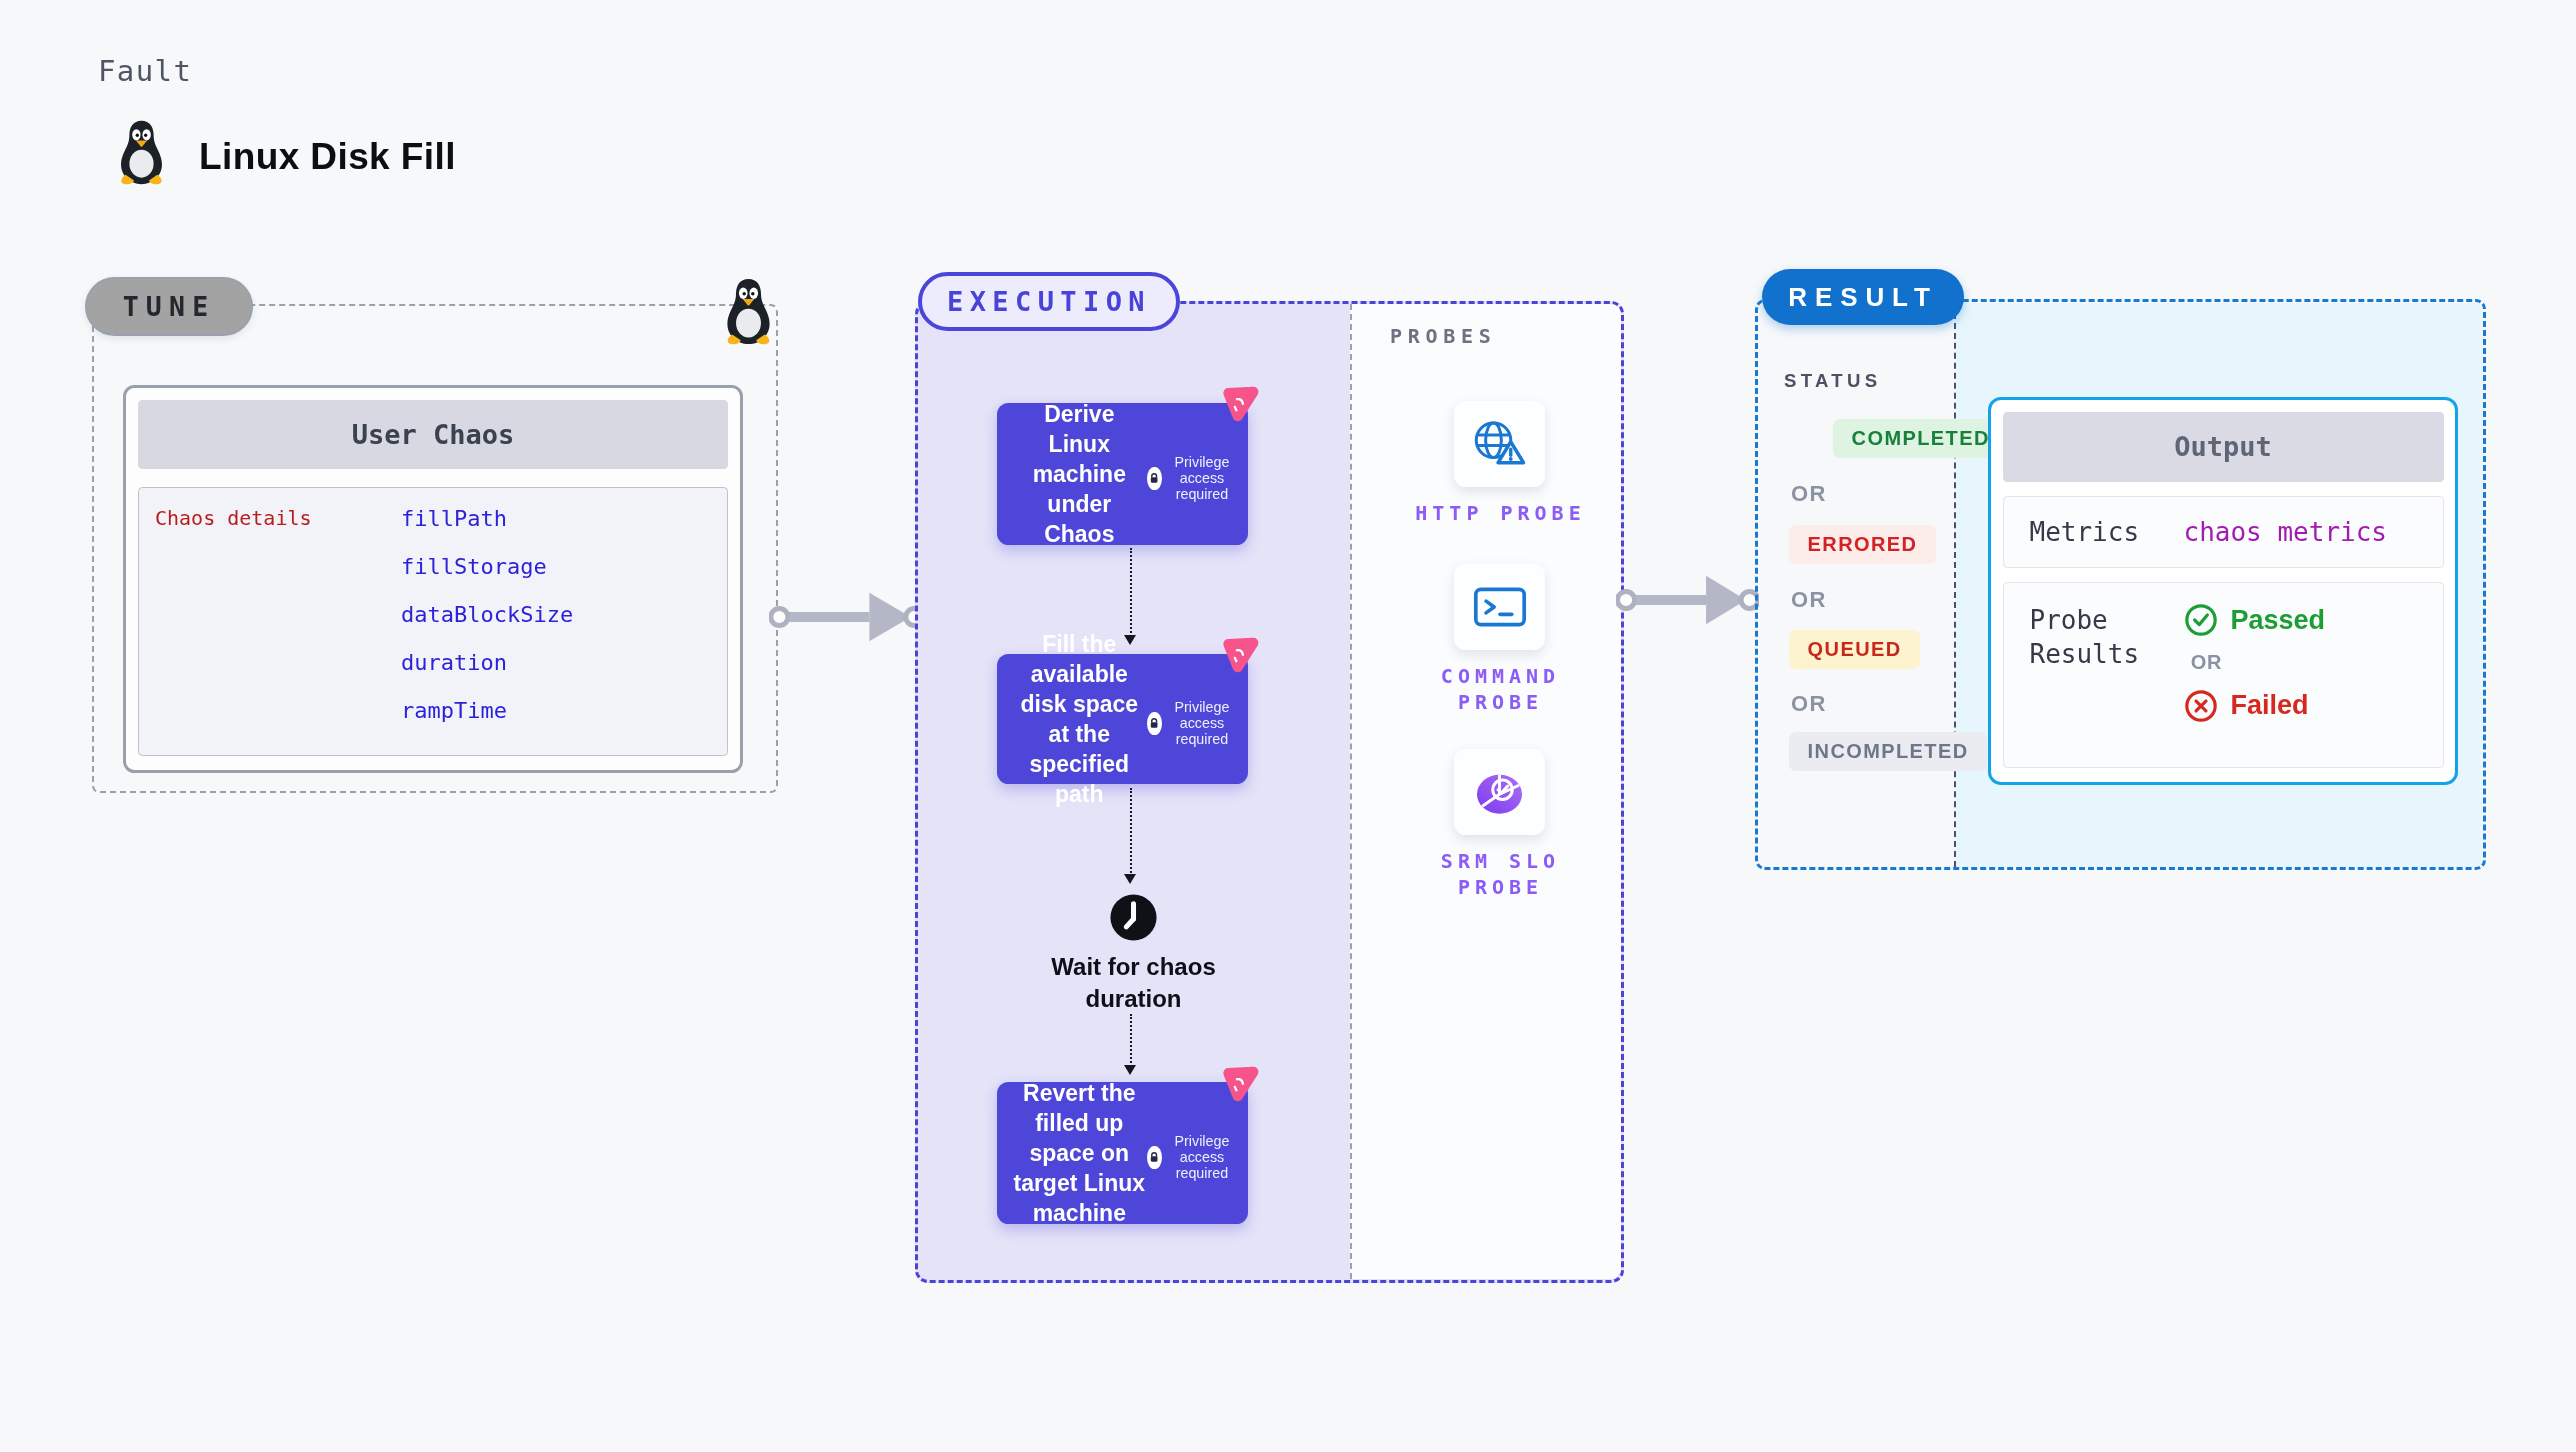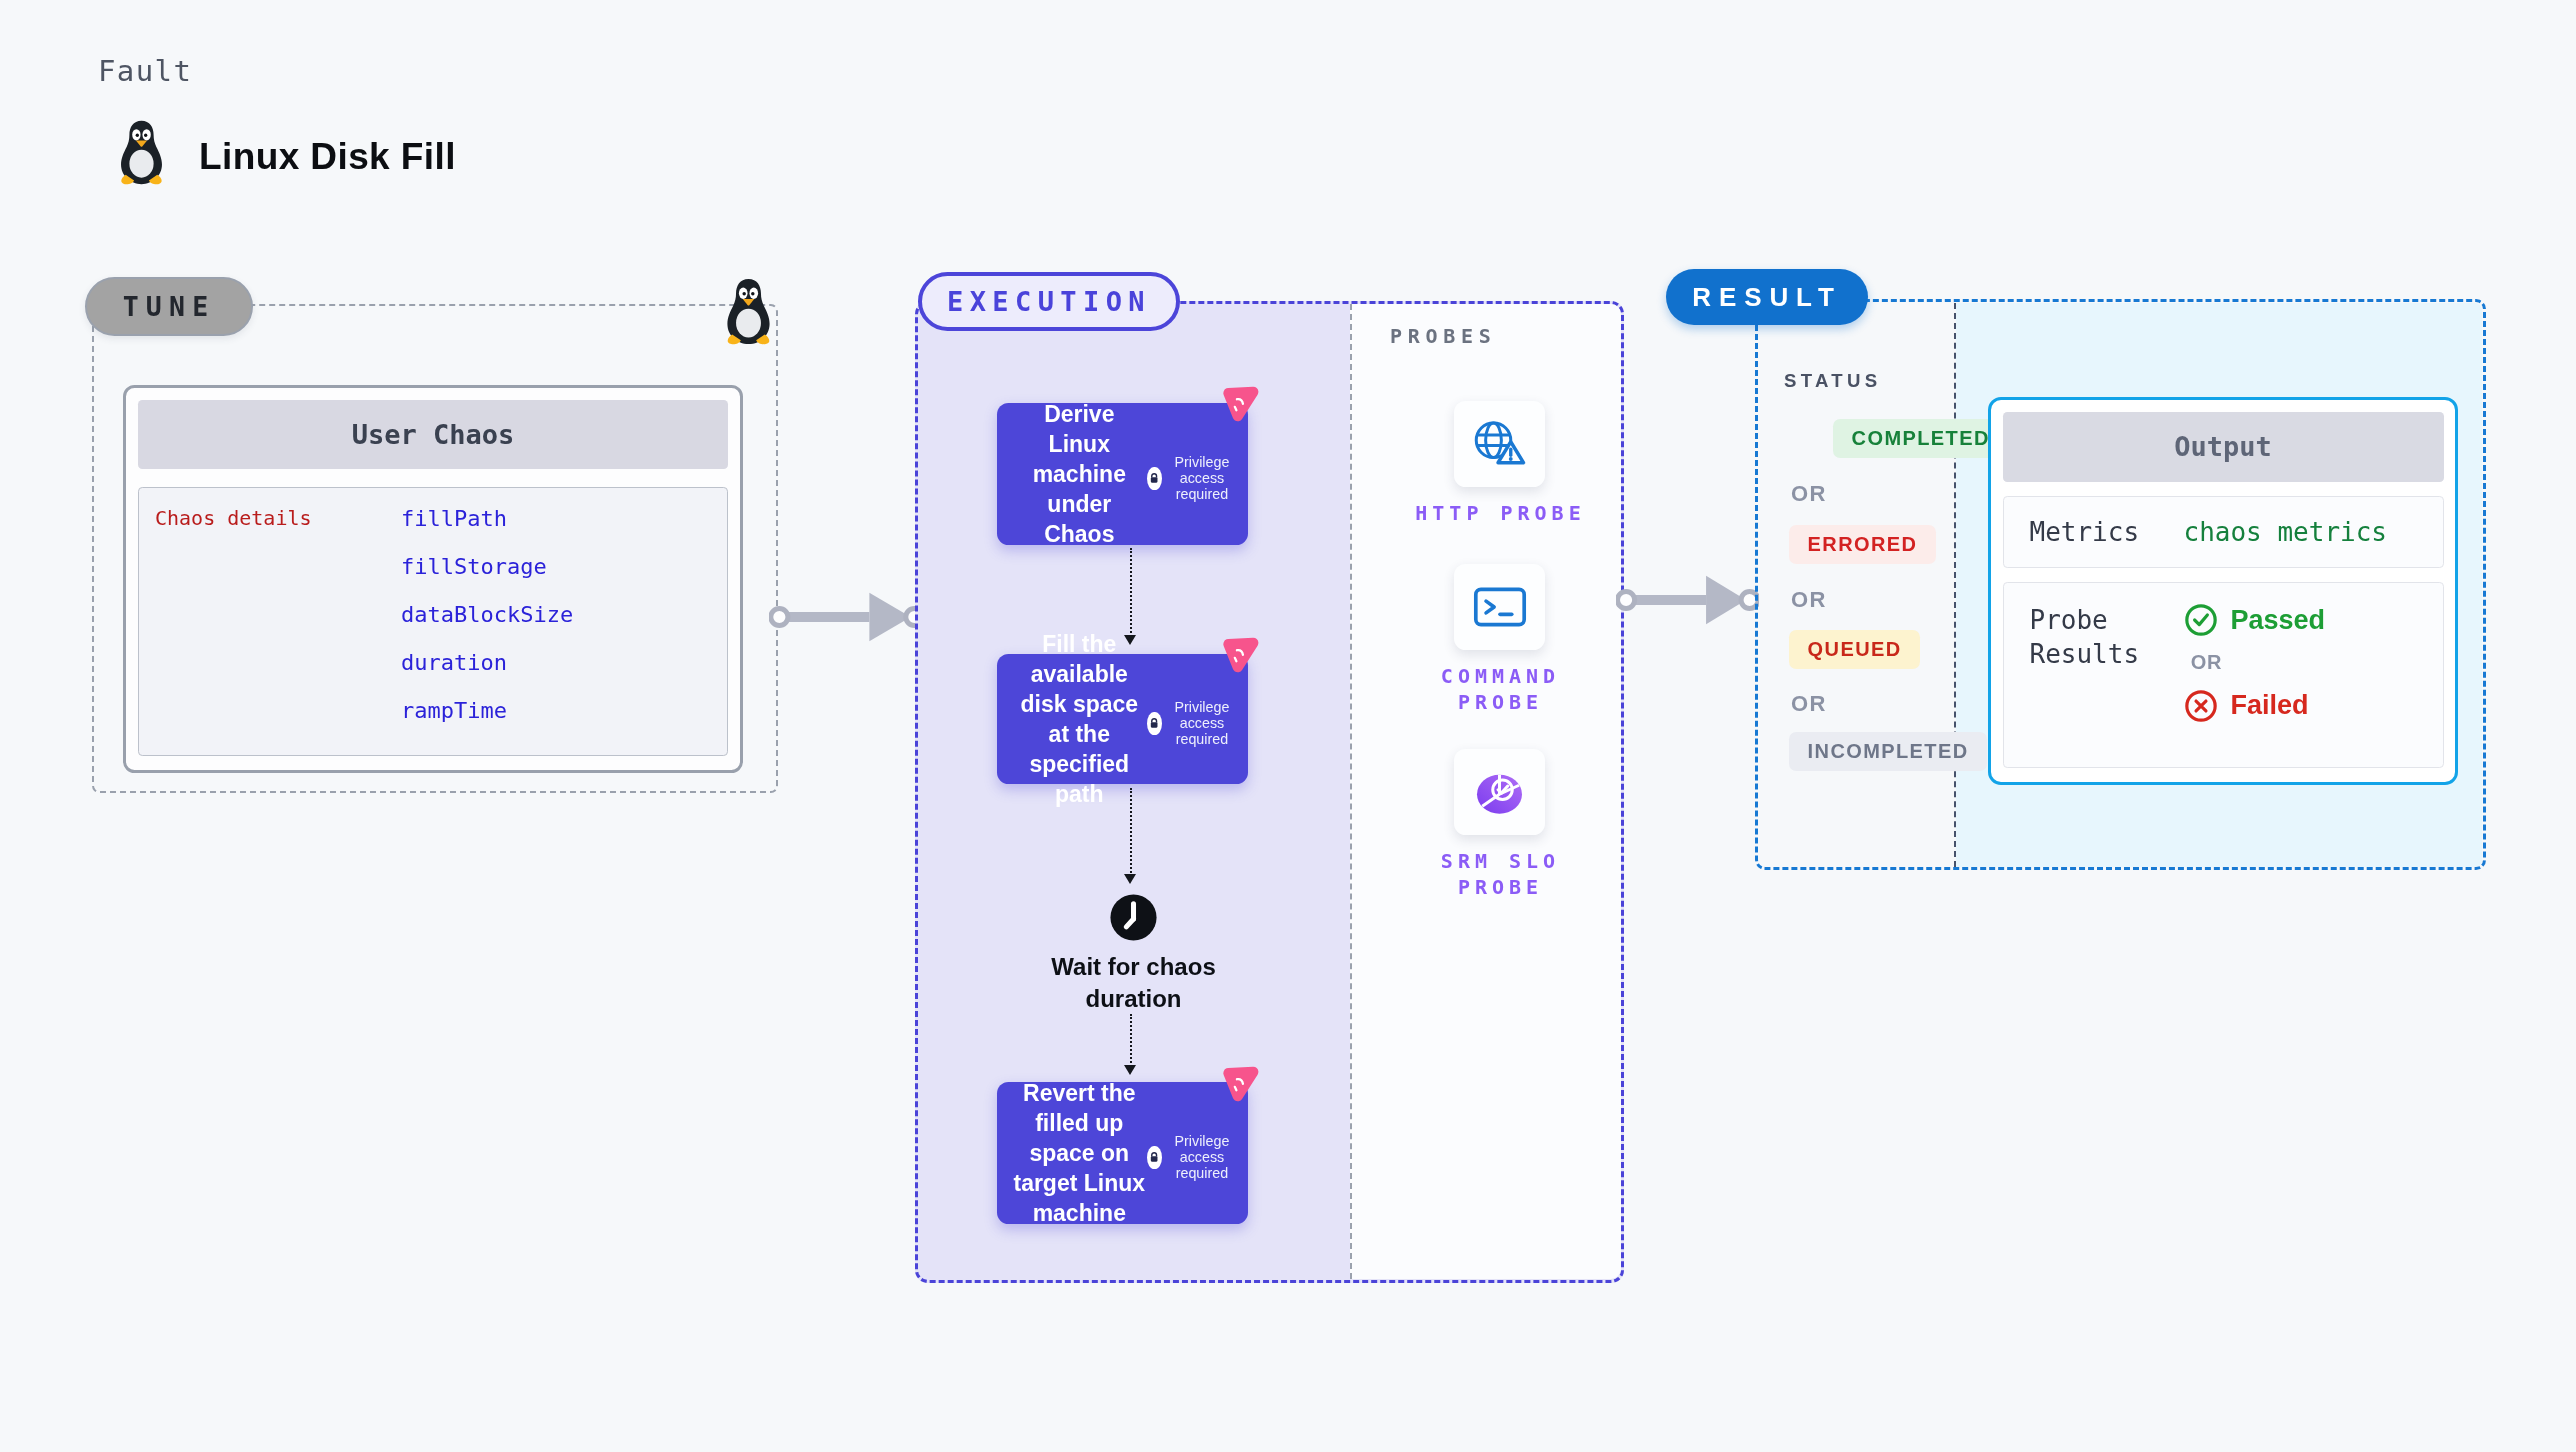--- a/index.html
+++ b/index.html
@@ -62,35 +62,35 @@
                 box-shadow:0 4.3px 11.5px rgba(40,50,80,.12); }
   .pcard-1 { top:401px; } .pcard-2 { top:564px; } .pcard-3 { top:749px; }
   .probe-label { left:1393px; width:215px; text-align:center; font-size:20px; font-weight:bold; letter-spacing:5px; line-height:26px;
                  color:#8b5cf6; font-family:"DejaVu Sans Mono","Liberation Mono",monospace; }
   .plabel-1 { top:500px; } .plabel-2 { top:663px; } .plabel-3 { top:848px; }
 
   
   .result-box { left:1755px; top:299px; width:731px; height:571px; border:3.6px dashed #1779d3; border-radius:10px; }
   .result-blue { left:1956px; top:303px; width:526px; height:564px; background:#e7f6fd; border-radius:0 7.2px 7.2px 0; }
   .result-divider { left:1954px; top:303px; height:564px; width:0; border-left:2.1px dashed #46526b; }
-  .result-pill { left:1666px; top:269px; width:202px; height:56px; background:#1171cd; border-radius:33px;
+  .result-pill { left:1762px; top:269px; width:202px; height:56px; background:#1171cd; border-radius:33px;
                  font-size:26px; font-weight:bold; letter-spacing:7.9px; color:#ffffff; box-shadow:0 4.3px 10px rgba(17,113,205,.3); }
   .status-label { left:1784px; top:370px; font-size:18.6px; font-weight:bold; letter-spacing:4.3px; color:#4a5264; }
   .status-badge { left:1789px; display:inline-block; padding:7.9px 18.6px; border-radius:7.2px; font-size:20px; font-weight:bold; letter-spacing:1.4px; }
   .sb-1 { top:419px; } .sb-2 { top:525px; } .sb-3 { top:630px; } .sb-4 { top:732px; }
   .or-status { left:1791px; font-size:22px; font-weight:bold; color:#8b92a4; letter-spacing:1.4px; }
   .or-1 { top:481px; } .or-2 { top:587px; } .or-3 { top:691px; }
 
   .output-card { left:1988px; top:397px; width:470px; height:388px; background:#ffffff; border:3.6px solid #12a3e8; border-radius:13px; padding:11.5px; }
   .out-head { height:70px; background:#d9dae3; border-radius:4.3px; font-size:27px; font-weight:600; color:#5e6577; }
   .out-row { border:1.4px solid #e2e4ea; background:#fbfcfe; border-radius:4.3px; margin-top:14.3px; display:flex; padding:0 26px; }
   .row-metrics { height:72px; align-items:center; }
   .row-results { height:186px; padding-top:20px; }
   .out-label { width:154px; font-size:26px; color:#343a48; line-height:34px; }
-  .metrics-value { font-size:26px; color:#15803d; }
+  .metrics-value { font-size:26px; color:#a21caf; }
   .res-col { display:flex; flex-direction:column; gap:14.3px; }
   .res-line { display:flex; align-items:center; gap:13px; }
   .passed-text { font-size:27px; font-weight:bold; color:#1d9e35; }
   .failed-text { font-size:27px; font-weight:bold; color:#d6281e; }
   .or-output { font-size:20px; font-weight:bold; color:#8b92a4; padding-left:7.2px; letter-spacing:0.7px; }
 </style>
 </head>
 <body>
 
 <div class="abs" style="inset:0;">

